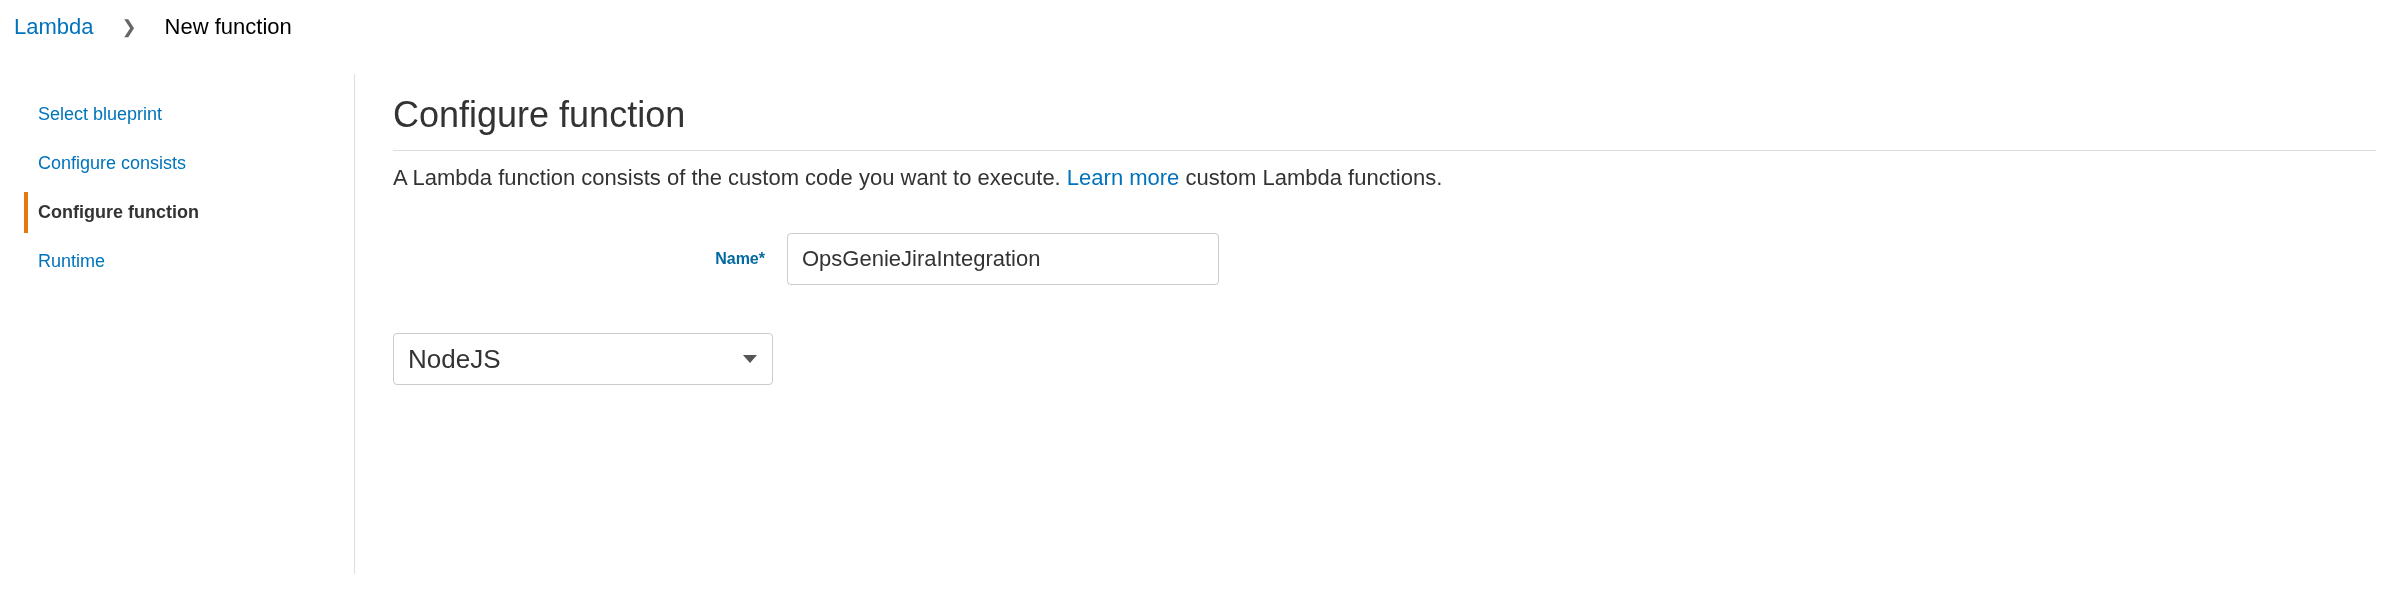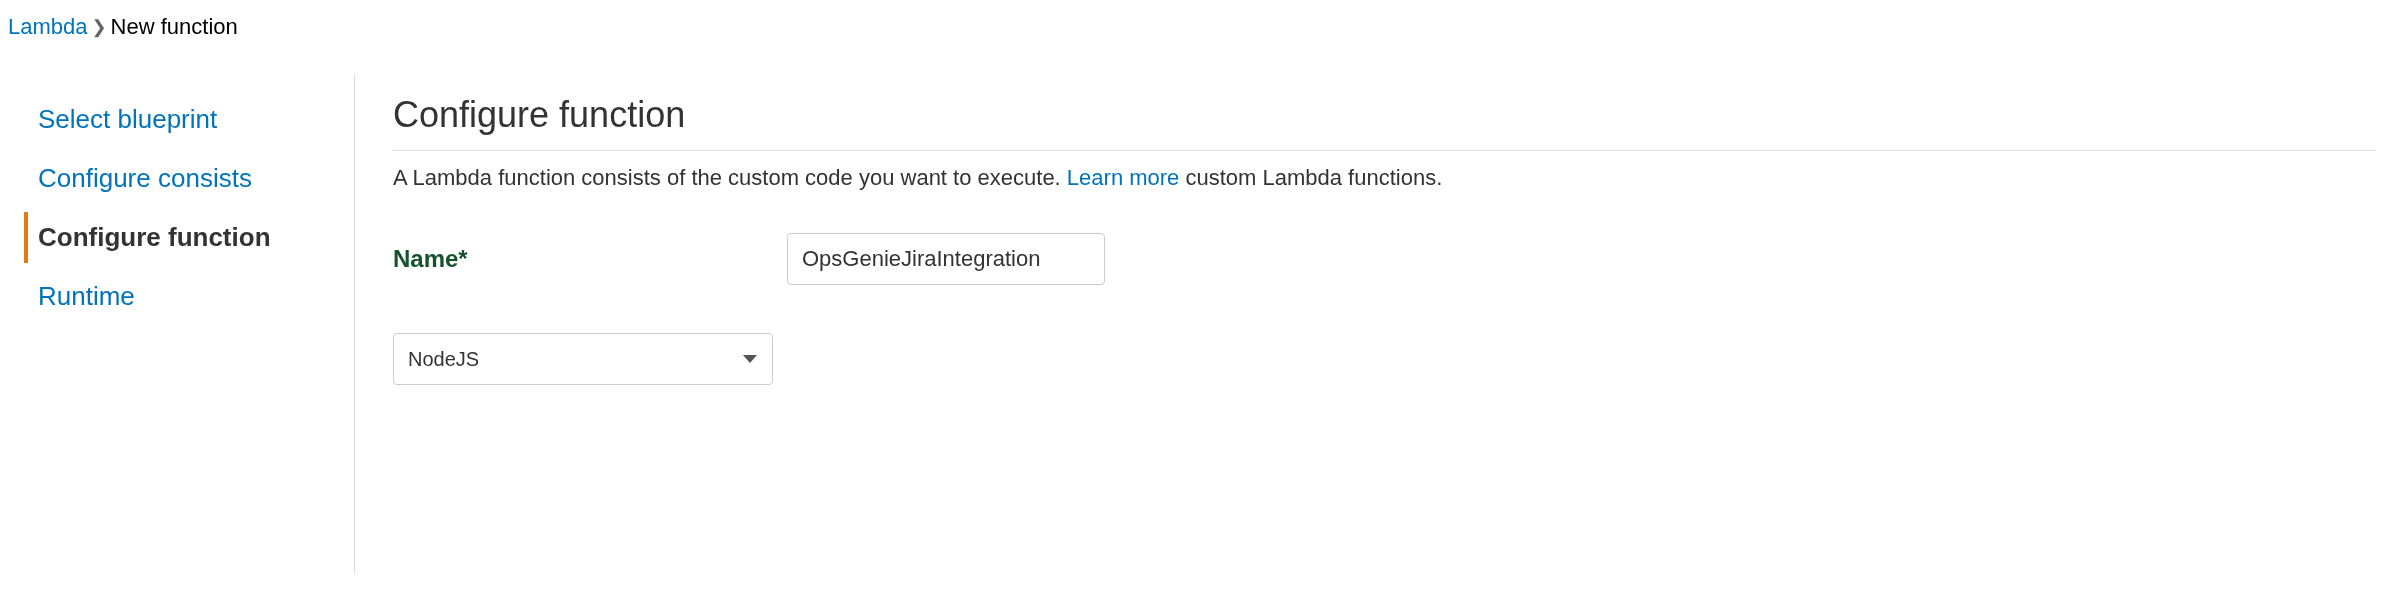--- a/index.html
+++ b/index.html
@@ -8,25 +8,25 @@
       padding: 0;
     }
     body {
       font-family: "Helvetica Neue", Helvetica, Arial, sans-serif;
       font-size: 21px;
       color: #333;
       background: #fff;
       width: 2406px;
     }
     .breadcrumb {
-      padding: 14px 14px 10px 8px;
+      padding: 14px 14px 10px 14px;
       font-size: 22px;
       display: flex;
       align-items: center;
-      gap: 4px;
+      gap: 28px;
     }
     .breadcrumb a {
       color: #0073bb;
       text-decoration: none;
     }
     .breadcrumb .chevron {
       color: #666;
       font-size: 18px;
     }
     .breadcrumb .current {
@@ -38,21 +38,21 @@
     }
     .sidebar {
       width: 355px;
       padding: 20px 0 0 24px;
       border-right: 1px solid #ddd;
       min-height: 500px;
     }
     .sidebar-item {
       padding: 10px 16px 10px 10px;
       margin-bottom: 8px;
-      font-size: 26px;
+      font-size: 18px;
       color: #0073bb;
       cursor: pointer;
       border-left: 4px solid transparent;
     }
     .sidebar-item.active {
       color: #333;
       font-weight: 700;
       border-left: 4px solid #e47911;
     }
     .main {
@@ -80,47 +80,48 @@
       text-decoration: none;
       text-align: right;
     }
     .form-row {
       display: flex;
       align-items: center;
       margin-bottom: 48px;
     }
     .form-label {
       width: 394px;
+      text-align: right;
       font-weight: 700;
-      font-size: 24px;
-      color: #14532d;
+      font-size: 16px;
+      color: #0369a1;
       padding-right: 22px;
     }
     .form-control {
-      width: 318px;
+      width: 432px;
     }
     .text-input {
       width: 100%;
       height: 52px;
       padding: 8px 14px;
       font-size: 22px;
       border: 1px solid #ccc;
       border-radius: 4px;
       color: #333;
       background: #fff;
     }
     .select-wrapper {
       position: relative;
       width: 380px;
     }
     .select-input {
       width: 100%;
       height: 52px;
       padding: 8px 64px 8px 14px;
-      font-size: 20px;
+      font-size: 26px;
       border: 1px solid #ccc;
       border-radius: 4px;
       color: #333;
       background: #fff;
       appearance: none;
       -webkit-appearance: none;
       cursor: pointer;
     }
     .select-caret {
       position: absolute;

